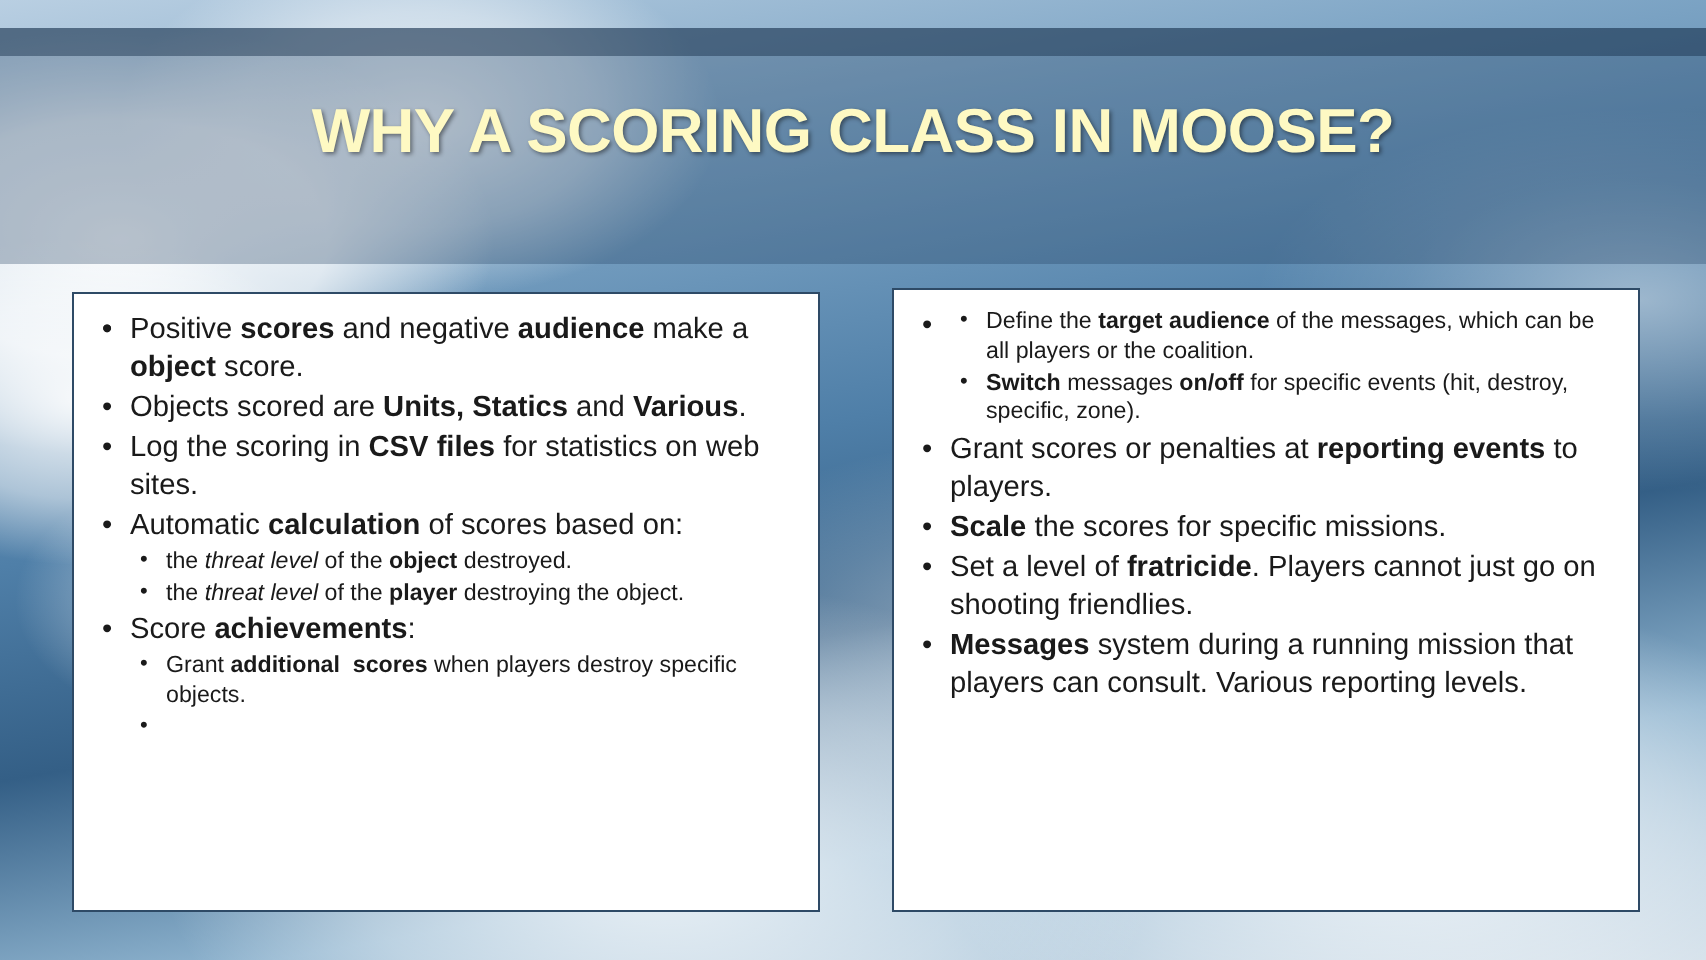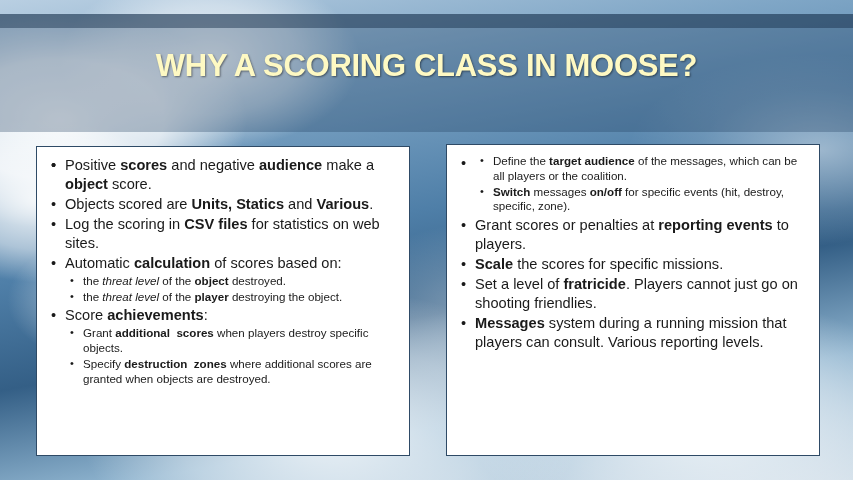--- a/index.html
+++ b/index.html
@@ -159,21 +159,21 @@
         <li><span class="bullet">•</span></li>
         <li><span class="bullet">•</span><span>Positive <b>scores</b> and negative <b>audience</b> make a <b>object</b> score.</span></li>
         <li><span class="bullet">•</span><span>Objects scored are <b>Units, Statics</b> and <b>Various</b>.</span></li>
         <li><span class="bullet">•</span><span>Log the scoring in <b>CSV files</b> for statistics on web sites.</span></li>
         <li><span class="bullet">•</span><span>Automatic <b>calculation</b> of scores based on:</span><ul class="l2">
             <li><span class="bullet">•</span><span>the <i>threat level</i> of the <b>object</b> destroyed.</span></li>
             <li><span class="bullet">•</span><span>the <i>threat level</i> of the <b>player</b> destroying the object.</span></li>
           </ul></li>
         <li><span class="bullet">•</span><span>Score <b>achievements</b>:</span><ul class="l2">
             <li><span class="bullet">•</span><span>Grant <b>additional&nbsp; scores</b> when players destroy specific objects.</span></li>
-            <li><span class="bullet">•</span><span>Specify <b>destruction&nbsp; zones</b> where additional scores are granted when objects are destroyed.</span></li>
+            <li><span class="bullet">•</span></li>
           </ul></li>
       </ul>
   </div>
 
   <div class="box box-right">
     <ul class="l1" id="right-list">
         <li><span class="bullet">•</span><ul class="l2">
             <li><span class="bullet">•</span><span>Define the <b>target audience</b> of the messages, which can be all players or the coalition.</span></li>
             <li><span class="bullet">•</span><span><b>Switch</b> messages <b>on/off</b> for specific events (hit, destroy, specific, zone).</span></li>
           </ul></li>

